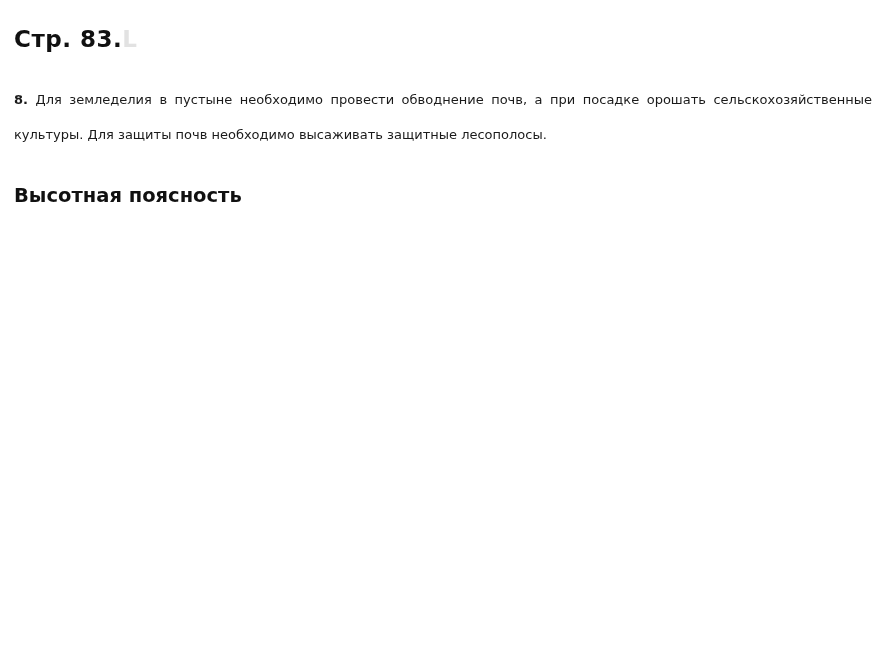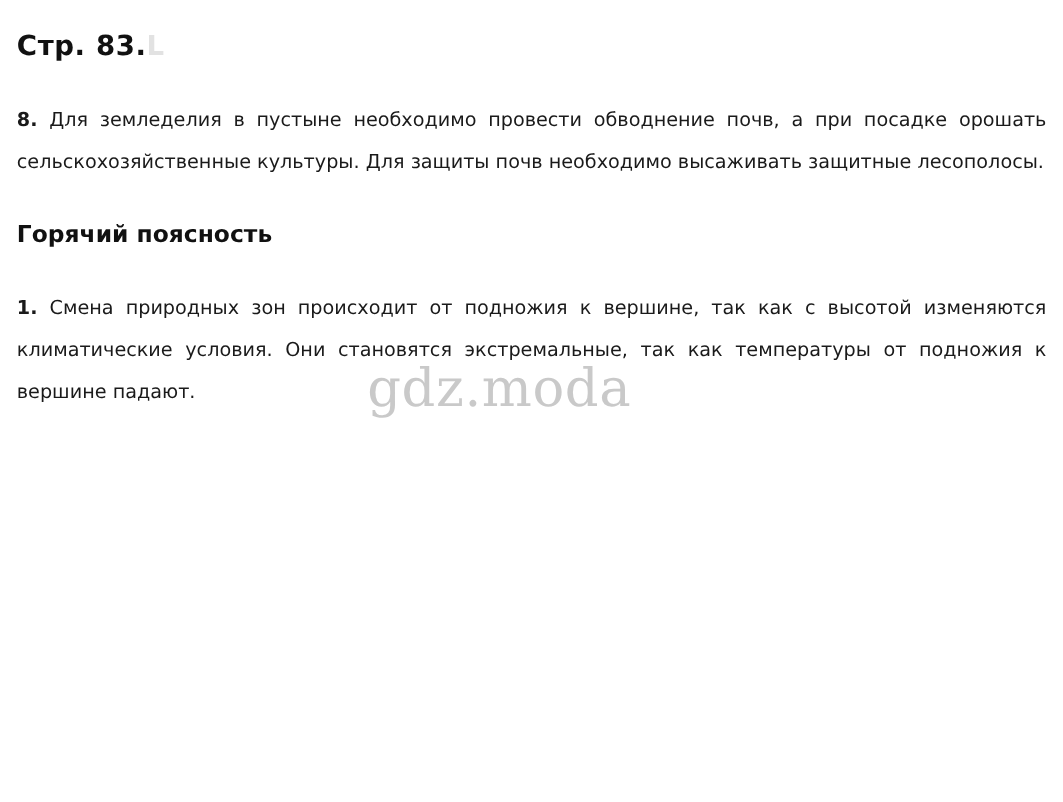--- a/index.html
+++ b/index.html
@@ -33,21 +33,21 @@
     font-size: 23px;
     font-weight: bold;
     letter-spacing: 0.5px;
     color: #111111;
     margin-bottom: 30px;
   }
   .page-head .faded {
     color: #e2e2e2;
   }
   p.para {
-    font-size: 16px;
+    font-size: 13px;
     line-height: 35px;
     margin: 0 0 26px 0;
     text-align: justify;
     text-justify: inter-word;
     color: #1a1a1a;
   }
   p.para:last-child {
     margin-bottom: 0;
   }
   .num {
@@ -83,24 +83,20 @@
 
     <div class="page-head">
       <span>Стр. 83.</span><span class="faded">L</span>
     </div>
 
     <p class="para">
       <span class="num">8.</span><span> Для земледелия в пустыне необходимо провести обводнение почв, а при посадке орошать сельскохозяйственные культуры. Для защиты почв необходимо высаживать защитные лесополосы.</span>
     </p>
 
 
-    <div class="subhead">Горячий поясность</div>
+    <div class="subhead">Высотная поясность</div>
 
-    <p class="para">
-      <span class="num">1.</span><span> Смена природных зон происходит от подножия к вершине, так как с высотой изменяются климатические условия. Они становятся экстремальные, так как температуры от подножия к вершине падают.</span>
-    </p>
 
 
   </div>
 
-  <div class="watermark">gdz.moda</div>
 
 </div>
 
 </body></html>

